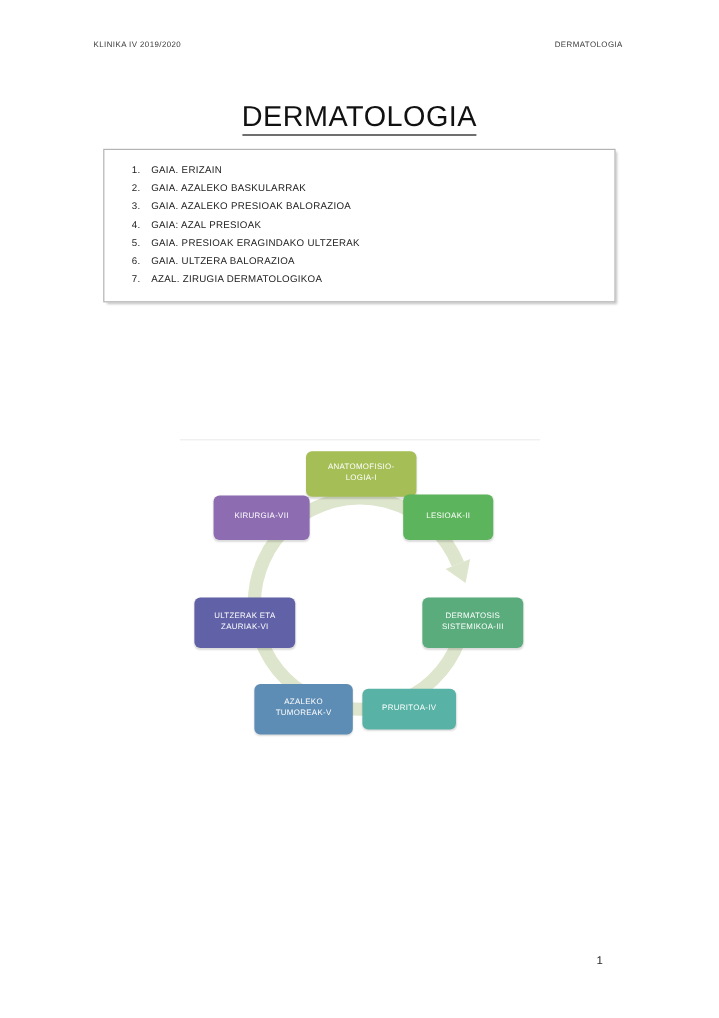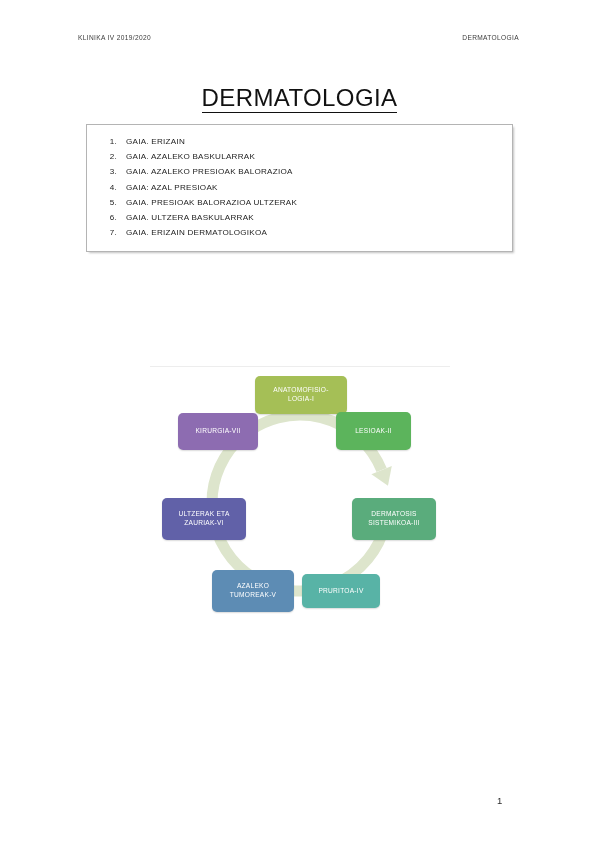--- a/index.html
+++ b/index.html
@@ -149,29 +149,29 @@
       <li class="topic-item">
         <span class="topic-num">3.</span>
         <span class="topic-text">GAIA. AZALEKO PRESIOAK BALORAZIOA</span>
       </li>
       <li class="topic-item">
         <span class="topic-num">4.</span>
         <span class="topic-text">GAIA: AZAL PRESIOAK</span>
       </li>
       <li class="topic-item">
         <span class="topic-num">5.</span>
-        <span class="topic-text">GAIA. PRESIOAK BALORAZIOA ULTZERAK</span>
+        <span class="topic-text">GAIA. PRESIOAK ERAGINDAKO ULTZERAK</span>
       </li>
       <li class="topic-item">
         <span class="topic-num">6.</span>
-        <span class="topic-text">GAIA. ULTZERA BASKULARRAK</span>
+        <span class="topic-text">GAIA. ULTZERA BALORAZIOA</span>
       </li>
       <li class="topic-item">
         <span class="topic-num">7.</span>
-        <span class="topic-text">GAIA. ERIZAIN DERMATOLOGIKOA</span>
+        <span class="topic-text">AZAL. ZIRUGIA DERMATOLOGIKOA</span>
       </li>
     </ol>
 </div>
 
 <div class="diagram" id="diagram">
   <div class="diagram-topline"></div>
   <svg width="300" height="272" viewBox="0 0 300 272">
     <path id="ring-arc" fill="none" stroke-width="11" stroke-linecap="butt" d="M 235.39 158.29 A 88 88 0 1 1 231.59 104.03" stroke="#dde5cc"></path>
     <polygon id="ring-head" points="237.9604912899478,119.7967453070351 221.39315680164262,108.15529230697476 241.79120160211195,99.91394725182468" fill="#dde5cc"></polygon>
   </svg>

